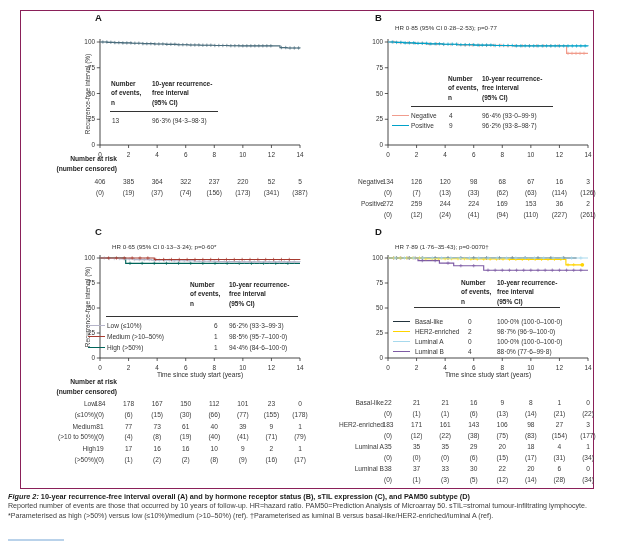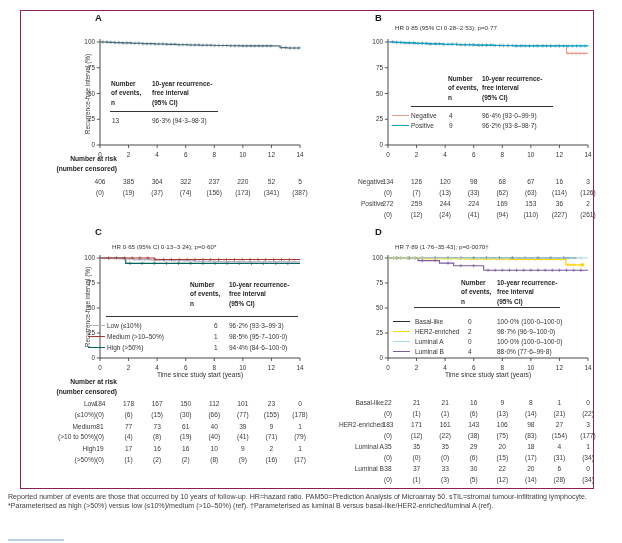--- a/index.html
+++ b/index.html
@@ -1025,16 +1025,17 @@
     <div class="risknum" style="left: 484.286px; top: 475.5px;">(12)</div>
     <div class="risknum" style="left: 512.857px; top: 465px;">20</div>
     <div class="risknum" style="left: 512.857px; top: 475.5px;">(14)</div>
     <div class="risknum" style="left: 541.429px; top: 465px;">6</div>
     <div class="risknum" style="left: 541.429px; top: 475.5px;">(28)</div>
     <div class="risknum" style="left: 570px; top: 465px;">0</div>
     <div class="risknum" style="left: 570px; top: 475.5px;">(34)</div>
   </div>
 
 <div class="caption">
+  <div class="captitle"><span class="caplabel">Figure 2:</span> <span class="captext">10-year recurrence-free interval overall (A) and by hormone receptor status (B), sTIL expression (C), and PAM50 subtype (D)</span></div>
   <div class="capbody">Reported number of events are those that occurred by 10 years of follow-up. HR=hazard ratio. PAM50=Prediction Analysis of Microarray 50. sTIL=stromal tumour-infiltrating lymphocyte. *Parameterised as high (&gt;50%) versus low (≤10%)/medium (&gt;10–50%) (ref). †Parameterised as luminal B versus basal-like/HER2-enriched/luminal A (ref).</div>
 </div>
 
 <div class="artifact"></div>
 
 </body></html>

